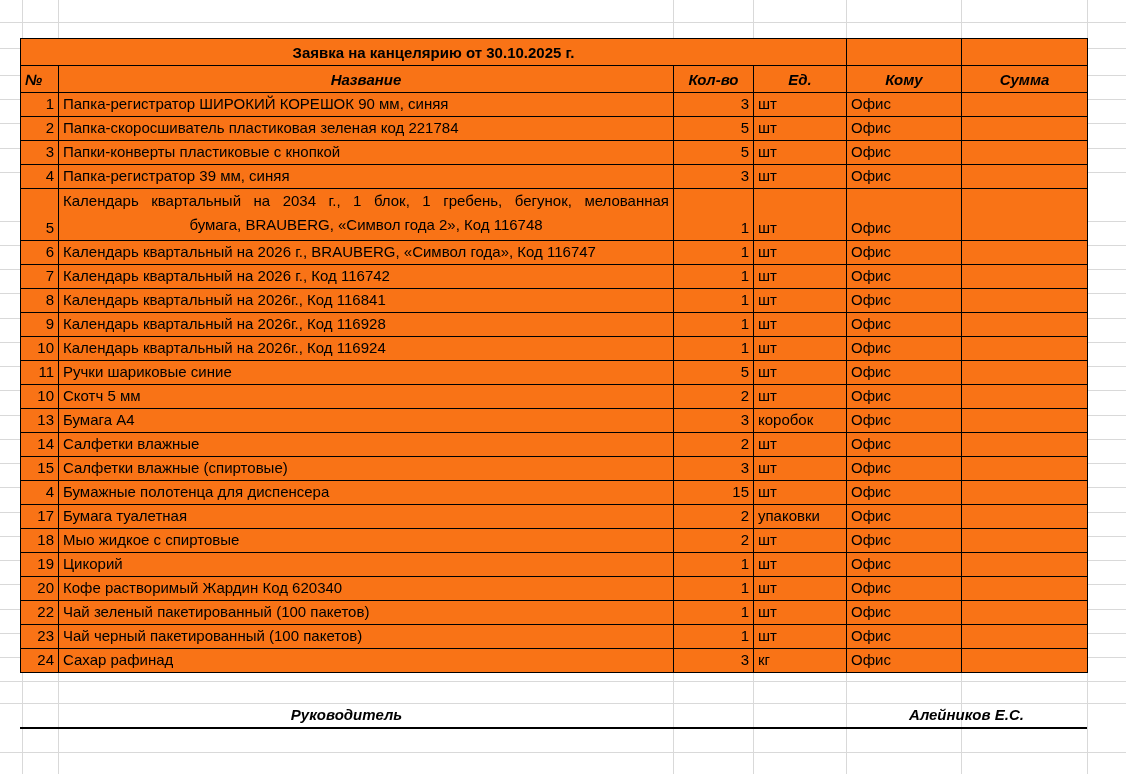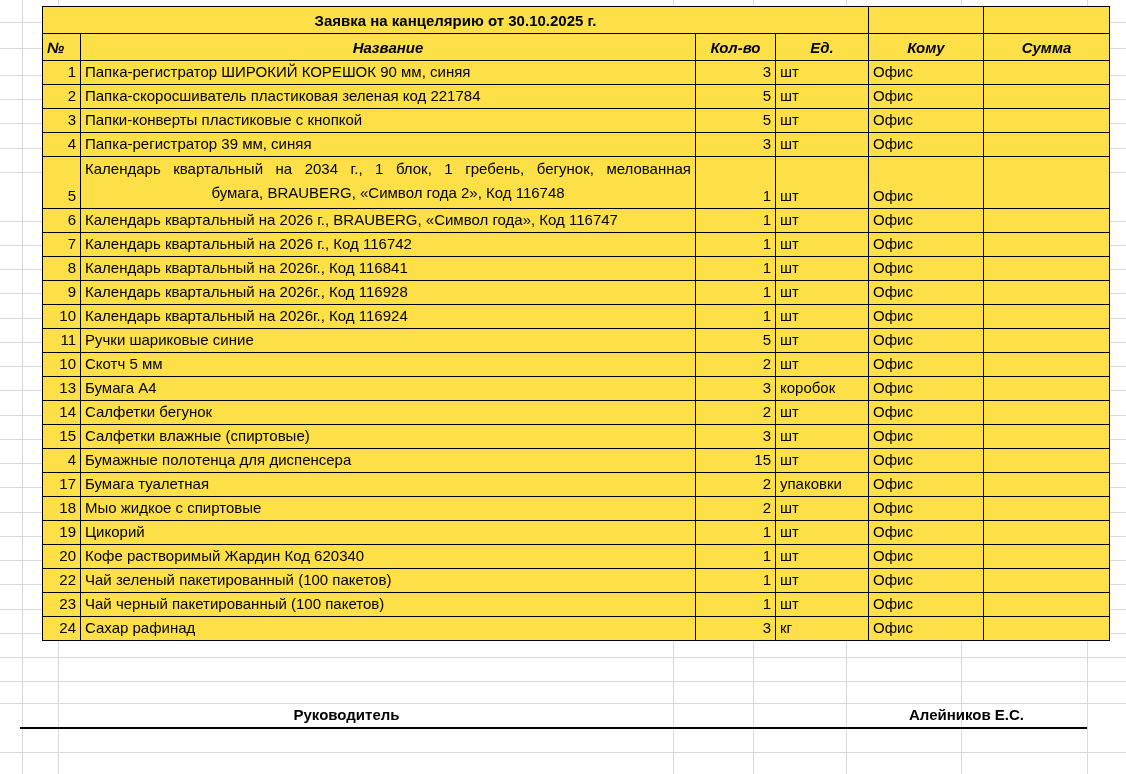--- a/index.html
+++ b/index.html
@@ -6,22 +6,22 @@
   #sheet {
     position:relative; width:1126px; height:774px; background:#ffffff;
     font-family:"Liberation Sans", sans-serif; color:#000; overflow:hidden;
   }
   
   .gv { position:absolute; top:0; width:1px; height:774px; background:#d9d9d9; }
   .gh { position:absolute; left:0; height:1px; width:1126px; background:#d9d9d9; }
 
   
   #req-table {
-    position:absolute; left:20px; top:6px; width:1067px;
-    border-collapse:collapse; table-layout:fixed; background:#fde047;margin-left:22px;
+    position:absolute; left:20px; top:38px; width:1067px;
+    border-collapse:collapse; table-layout:fixed; background:#f97316;
   }
   #req-table td {
     border:1.5px solid #000; vertical-align:bottom;
     font-size:15px; line-height:19px; color:#000;
     padding:0 4px 3px 4px; overflow:hidden; white-space:nowrap;
   }
   tr.title-row td {
     height:23px; font-weight:bold; font-size:19px; line-height:22px;
     text-align:center; vertical-align:middle; padding-bottom:1px;
   }
@@ -37,21 +37,21 @@
   td.c-qty  { text-align:right; padding-right:4px; }
   td.c-unit { text-align:left; }
   td.c-to   { text-align:left; }
   td.c-name.wrap { white-space:normal; }
   .jline { text-align:justify; text-align-last:justify; line-height:24px; }
   .nline { text-align:center; line-height:24px; }
 
   
   .sig-text {
     position:absolute; height:24px; line-height:24px; font-size:15px;
-    font-weight:bold; text-align:center;
+    font-weight:bold; font-style:italic; text-align:center;
   }
   #sig-left  { left:20px;  top:703px; width:653px; }
   #sig-right { left:846px; top:703px; width:241px; }
   #sig-line  { position:absolute; left:20px; top:727px; width:1067px; height:2px; background:#000; }
 </style>
 </head>
 <body>
 
 <div id="sheet">
 
@@ -220,21 +220,21 @@
         <tr class="data-row">
           <td class="c-num">13</td>
           <td class="c-name">Бумага А4</td>
           <td class="c-qty">3</td>
           <td class="c-unit">коробок</td>
           <td class="c-to">Офис</td>
           <td class="c-sum"></td>
         </tr>
         <tr class="data-row">
           <td class="c-num">14</td>
-          <td class="c-name">Салфетки бегунок</td>
+          <td class="c-name">Салфетки влажные</td>
           <td class="c-qty">2</td>
           <td class="c-unit">шт</td>
           <td class="c-to">Офис</td>
           <td class="c-sum"></td>
         </tr>
         <tr class="data-row">
           <td class="c-num">15</td>
           <td class="c-name">Салфетки влажные (спиртовые)</td>
           <td class="c-qty">3</td>
           <td class="c-unit">шт</td>

